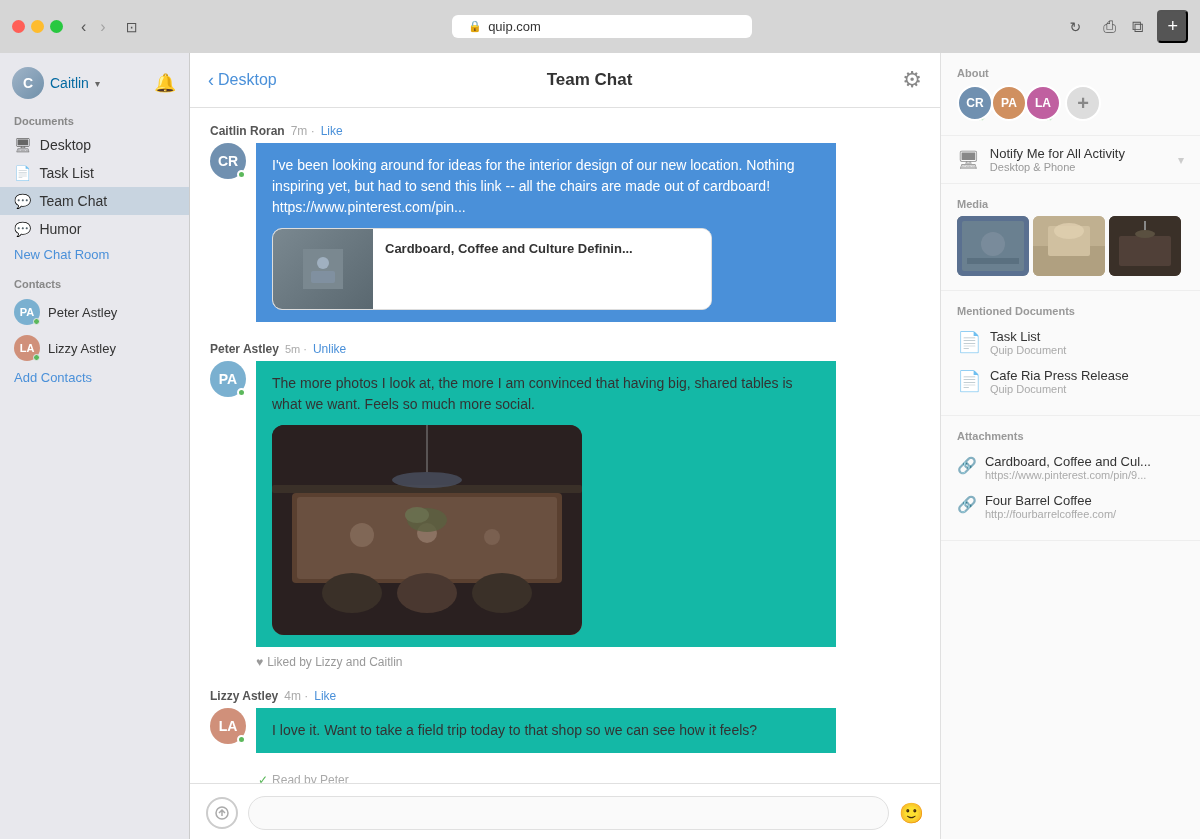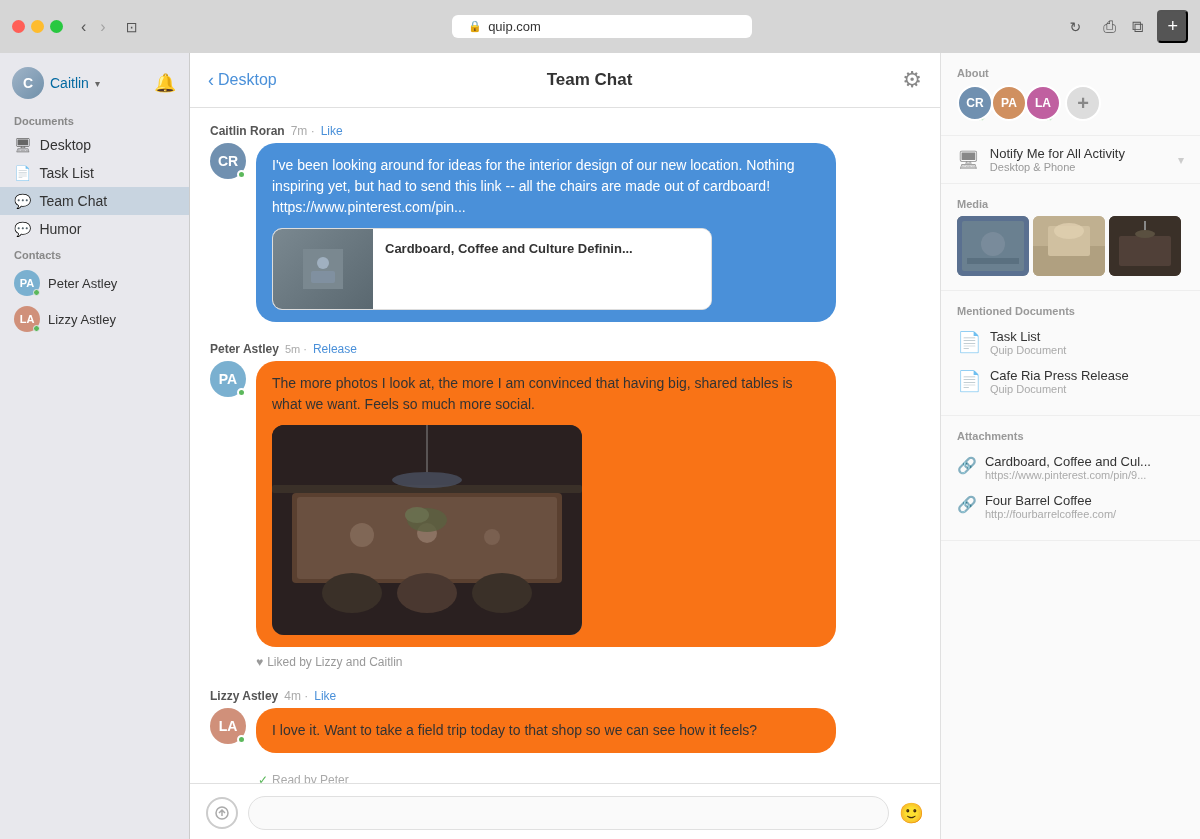--- a/index.html
+++ b/index.html
@@ -60,23 +60,23 @@
     .chat-messages { flex: 1; overflow-y: auto; padding: 16px 20px; background: white; }
 
     .message-group { margin-bottom: 20px; }
     .message-meta { font-size: 12px; color: #999; margin-bottom: 5px; display: flex; align-items: center; gap: 6px; }
 
     .message-row { display: flex; align-items: flex-start; gap: 10px; }
     .msg-avatar { width: 36px; height: 36px; border-radius: 50%; flex-shrink: 0; display: flex; align-items: center; justify-content: center; color: white; font-size: 14px; font-weight: bold; }
     .msg-avatar-wrap { position: relative; flex-shrink: 0; }
     .msg-avatar-online { position: absolute; bottom: 0; right: 0; width: 9px; height: 9px; border-radius: 50%; background: #5cb85c; border: 2px solid white; }
 
-    .bubble { border-radius: 20px; padding: 12px 16px; max-width: 580px; font-size: 14px; line-height: 1.5; color: #333; }
+    .bubble { border-radius: 0; padding: 12px 16px; max-width: 580px; font-size: 14px; line-height: 1.5; color: #333; }
     .bubble.blue { background: #4a90d9; color: white; }
-    .bubble.gray { background: #f97316; color: #333; }
+    .bubble.gray { background: #14b8a6; color: #333; }
 
     .link-preview { background: white; border: 1px solid #e0e0e0; border-radius: 10px; overflow: hidden; display: flex; margin-top: 10px; max-width: 450px; }
     .link-preview-img { width: 100px; height: 80px; background: #c0c8d0; flex-shrink: 0; display: flex; align-items: center; justify-content: center; overflow: hidden; }
 
     .liked-label { font-size: 12px; color: #999; margin-top: 8px; display: flex; align-items: center; gap: 4px; }
 
     .read-receipt { font-size: 12px; color: #aaa; margin: 4px 0 8px 48px; display: flex; align-items: center; gap: 4px; }
     .check-mark { color: #5cb85c; }
 
     
@@ -173,36 +173,38 @@
     </div>
 
     <div class="sidebar-item active">
       <span class="icon">💬</span>
       <span>Team Chat</span>
     </div>
     <div class="sidebar-item">
       <span class="icon">💬</span>
       <span>Humor</span>
     </div>
+    <span class="sidebar-link">New Chat Room</span>
 
     <div class="sidebar-section-label">Contacts</div>
     <div class="contact-item">
       <div class="contact-avatar-wrap">
         <div class="contact-avatar" style="background:#7ab0d0;">PA</div>
         <div class="online-dot"></div>
       </div>
       <span>Peter Astley</span>
     </div>
     <div class="contact-item">
       <div class="contact-avatar-wrap">
         <div class="contact-avatar" style="background:#d0907a;">LA</div>
         <div class="online-dot"></div>
       </div>
       <span>Lizzy Astley</span>
     </div>
+    <span class="sidebar-link">Add Contacts</span>
   </div>
 
   <div class="main-area">
     <div class="chat-header">
       <div class="back-btn">
         <span class="back-chevron">‹</span>
         <span>Desktop</span>
       </div>
       <span class="chat-title">Team Chat</span>
       <button class="gear-btn">⚙</button>
@@ -238,21 +240,21 @@
               </div>
             </div>
           </div>
         </div>
       </div>
 
       <div class="message-group">
         <div class="message-meta">
           <span style="font-size:12px;font-weight:600;color:#555;">Peter Astley</span>
           <span style="font-size:11px;color:#aaa;">5m ·</span>
-          <span style="font-size:12px;color:#4a90d9;cursor:pointer;">Release</span>
+          <span style="font-size:12px;color:#4a90d9;cursor:pointer;">Unlike</span>
         </div>
         <div class="message-row">
           <div class="msg-avatar-wrap">
             <div class="msg-avatar" style="background:#7ab0d0;">PA</div>
             <div class="msg-avatar-online"></div>
           </div>
           <div style="flex:1;">
             <div class="bubble gray">
               <span>The more photos I look at, the more I am convinced that having big, shared tables is what we want. Feels so much more social.</span>
               

